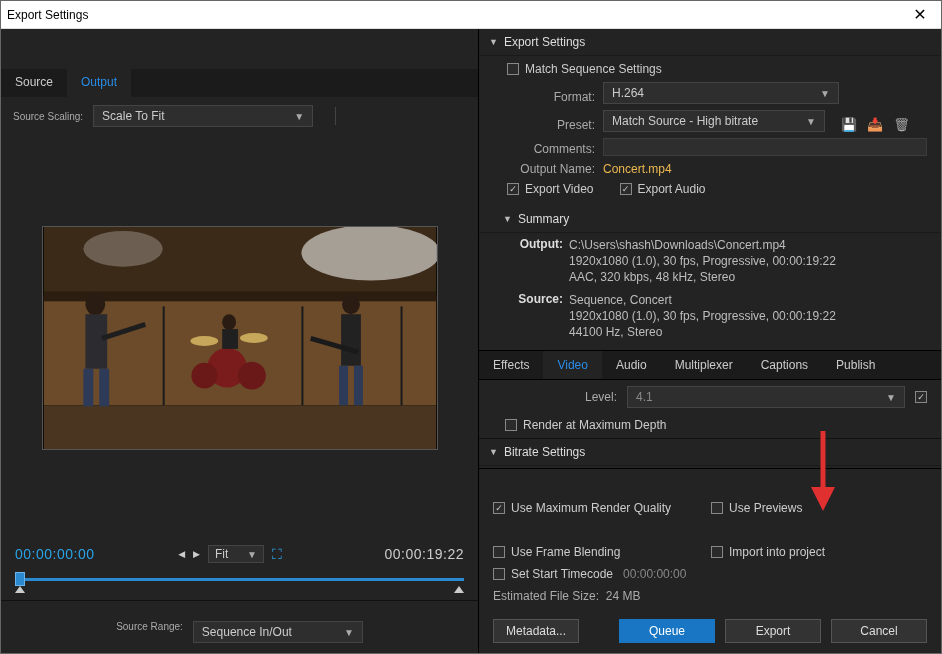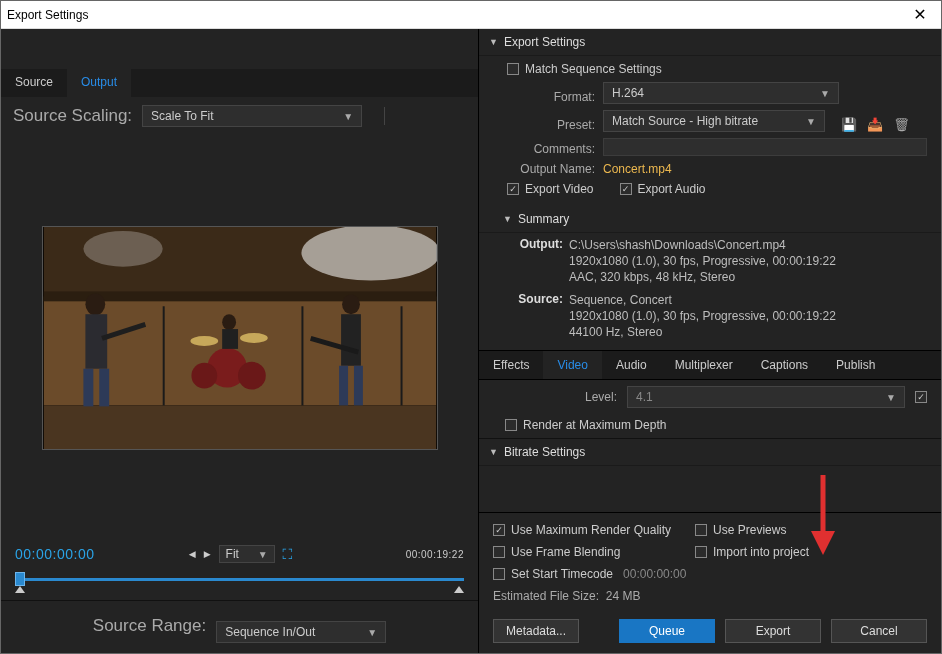--- a/index.html
+++ b/index.html
@@ -8,31 +8,31 @@
   .titlebar { height: 28px; background: #fff; display: flex; align-items: center; padding: 0 6px; border-bottom: 1px solid #ddd; }
   .titlebar-title { font-size: 12px; color: #000; flex: 1; }
   .titlebar-close { font-size: 16px; color: #000; cursor: pointer; width: 30px; text-align: center; }
   .content { flex: 1; display: flex; background: #232323; color: #ccc; font-size: 12px; overflow: hidden; }
   .left-panel { width: 478px; display: flex; flex-direction: column; border-right: 1px solid #000; }
   .right-panel { flex: 1; display: flex; flex-direction: column; overflow: hidden; }
   .tabs { display: flex; background: #1b1b1b; height: 28px; align-items: stretch; margin-top: 40px; }
   .tab { padding: 6px 14px; color: #ccc; cursor: pointer; font-size: 12px; }
   .tab.active { color: #288ce7; background: #232323; }
   .source-scaling-row { display: flex; align-items: center; padding: 8px 12px; background: #232323; gap: 10px; }
-  .label { color: #aaa; font-size: 17px; }
+  .label { color: #aaa; font-size: 10px; }
   .dropdown { background: #2e2e2e; border: 1px solid #444; color: #ccc; padding: 3px 8px; display: flex; align-items: center; justify-content: space-between; cursor: pointer; font-size: 12px; }
   .dropdown .chev { font-size: 10px; color: #aaa; }
   .src-dd { width: 220px; }
   .divider-vert { width: 1px; height: 18px; background: #444; margin-left: 12px; }
   .preview-area { flex: 1; display: flex; align-items: center; justify-content: center; padding: 10px; }
   .preview-frame { width: 396px; height: 224px; background: #000; border: 1px solid #555; position: relative; display:flex; align-items:center; justify-content:center; }
   .preview-svg { width: 100%; height: 100%; }
   .time-row { display: flex; align-items: center; padding: 0 14px; height: 28px; justify-content: space-between; background: #232323; }
   .timecode-in { color: #2aa3e6; font-size: 14px; letter-spacing: .5px; }
-  .timecode-out { color: #ccc; font-size: 10px; letter-spacing: .5px; margin-left: 19px; }
+  .timecode-out { color: #ccc; font-size: 14px; letter-spacing: .5px; margin-left: 19px; }
   .tc-controls { display: flex; align-items: center; gap: 8px; }
   .tri { font-size: 9px; color: #ccc; cursor: pointer; }
   .fit-dd { width: 56px; padding: 1px 6px; }
   .crop-icon { color: #2aa3e6; font-size: 14px; cursor: pointer; }
   .timeline { padding: 6px 14px 14px; }
   .timeline-bar { position: relative; height: 12px; }
   .timeline-track { position:absolute; top: 4px; left:0; right:0; height: 3px; background: #2a89cf; }
   .timeline-playhead { position:absolute; top:-2px; left:0; width:10px; height:14px; background:#2a89cf; border:1px solid #6cb5ec; }
   .timeline-mark-l { position:absolute; top:12px; left:0; width:0; height:0; border-left:5px solid transparent; border-right:5px solid transparent; border-bottom:7px solid #ccc; }
   .timeline-mark-r { position:absolute; top:12px; right:0; width:0; height:0; border-left:5px solid transparent; border-right:5px solid transparent; border-bottom:7px solid #ccc; }
@@ -64,21 +64,21 @@
   .etab { padding:7px 14px; color:#ccc; cursor:pointer; font-size:12px; }
   .etab.active { color:#288ce7; background:#232323; }
   .video-body { padding: 6px 14px; display:flex; flex-direction:column; gap:10px; background:#232323;}
   .level-row { display:flex; align-items:center; gap:10px; }
   .level-row .llbl { width:124px; text-align:right; color:#aaa;}
   .level-dd { flex:1; color:#888; }
   .level-ck { width:12px; height:12px; border:1px solid #888; background:#2b2b2b; display:flex; align-items:center; justify-content:center; font-size:9px; color:#ccc;}
   .level-ck.checked::after { content:"✓"; }
 
   .lower { padding: 10px 14px; border-top:1px solid #000; background:#232323; display:flex; flex-direction:column; gap:8px; position:relative;}
-  .lower .pair { display:flex; gap:24px; }
+  .lower .pair { display:flex; gap:40px;margin-top:22px; }
   .est { color:#aaa; }
   .btn-row { display:flex; gap:10px; padding: 6px 14px 10px; background:#232323; }
   .btn { width:96px; height:24px; display:flex; align-items:center; justify-content:center; background:#333; border:1px solid #555; color:#ddd; cursor:pointer; font-size:12px;}
   .btn.primary { background:#1976c4; border-color:#1976c4; color:#fff;}
   .btn.meta { width:86px; }
   .btn-row .spacer { flex:1; }
   .dim { color:#888; }
   .arrow-annot { position:absolute; right:100px; top:-42px; pointer-events:none;}
   .arrow-annot svg { width:36px; height:86px; }
   .right-scroll { flex:1; overflow:hidden; display:flex; flex-direction:column;}

